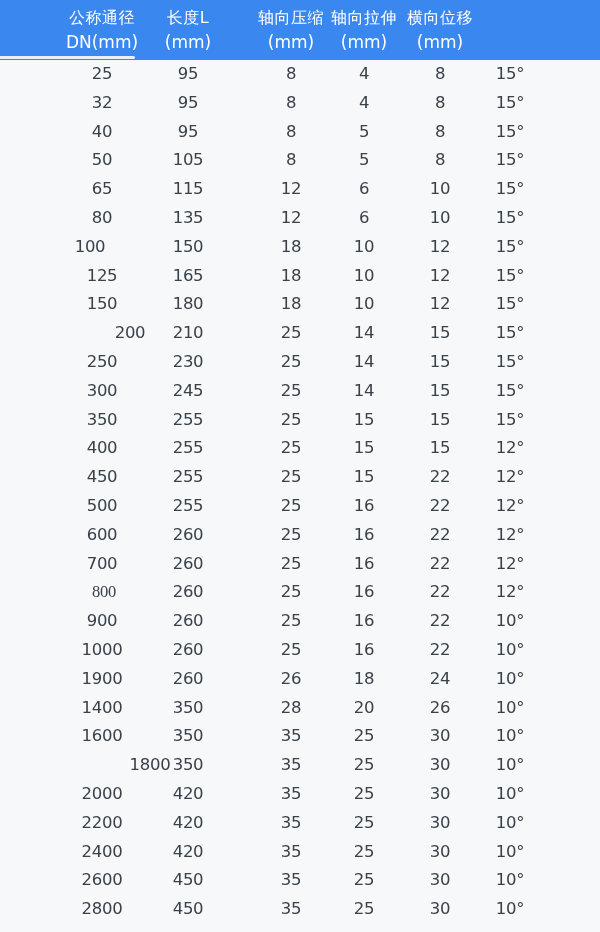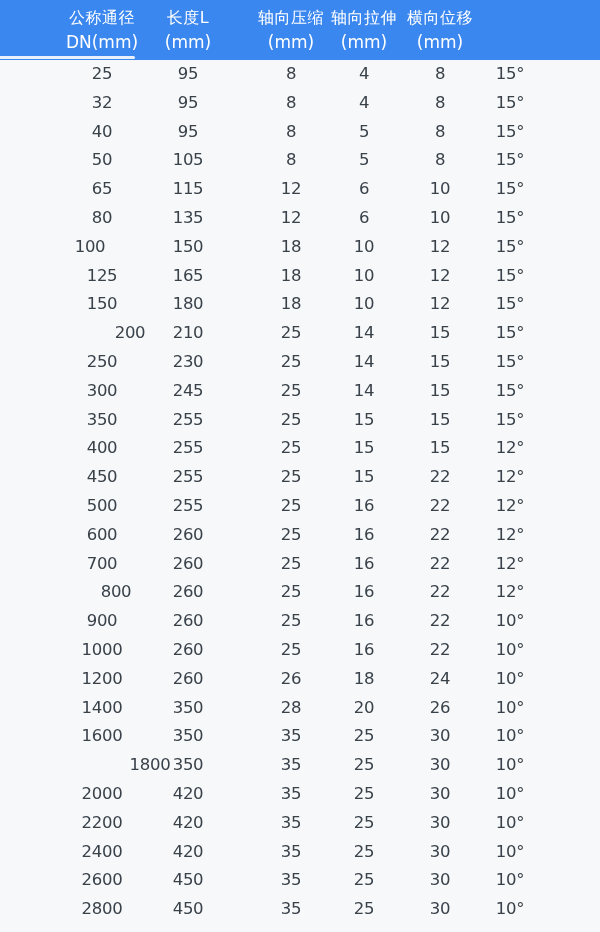--- a/index.html
+++ b/index.html
@@ -246,21 +246,21 @@
       </div>
       <div class="trow">
         <div class="tcell" style="left: 102px;">700</div>
         <div class="tcell" style="left: 188px;">260</div>
         <div class="tcell" style="left: 291px;">25</div>
         <div class="tcell" style="left: 364px;">16</div>
         <div class="tcell" style="left: 440px;">22</div>
         <div class="tcell" style="left: 510px;">12°</div>
       </div>
       <div class="trow">
-        <div class="tcell" style="left: 116px;">800</div>
+        <div class="tcell" style="left: 104px; font-family: Liberation Serif, serif;">800</div>
         <div class="tcell" style="left: 188px;">260</div>
         <div class="tcell" style="left: 291px;">25</div>
         <div class="tcell" style="left: 364px;">16</div>
         <div class="tcell" style="left: 440px;">22</div>
         <div class="tcell" style="left: 510px;">12°</div>
       </div>
       <div class="trow">
         <div class="tcell" style="left: 102px;">900</div>
         <div class="tcell" style="left: 188px;">260</div>
         <div class="tcell" style="left: 291px;">25</div>
@@ -270,21 +270,21 @@
       </div>
       <div class="trow">
         <div class="tcell" style="left: 102px;">1000</div>
         <div class="tcell" style="left: 188px;">260</div>
         <div class="tcell" style="left: 291px;">25</div>
         <div class="tcell" style="left: 364px;">16</div>
         <div class="tcell" style="left: 440px;">22</div>
         <div class="tcell" style="left: 510px;">10°</div>
       </div>
       <div class="trow">
-        <div class="tcell" style="left: 102px;">1200</div>
+        <div class="tcell" style="left: 102px;">1900</div>
         <div class="tcell" style="left: 188px;">260</div>
         <div class="tcell" style="left: 291px;">26</div>
         <div class="tcell" style="left: 364px;">18</div>
         <div class="tcell" style="left: 440px;">24</div>
         <div class="tcell" style="left: 510px;">10°</div>
       </div>
       <div class="trow">
         <div class="tcell" style="left: 102px;">1400</div>
         <div class="tcell" style="left: 188px;">350</div>
         <div class="tcell" style="left: 291px;">28</div>

